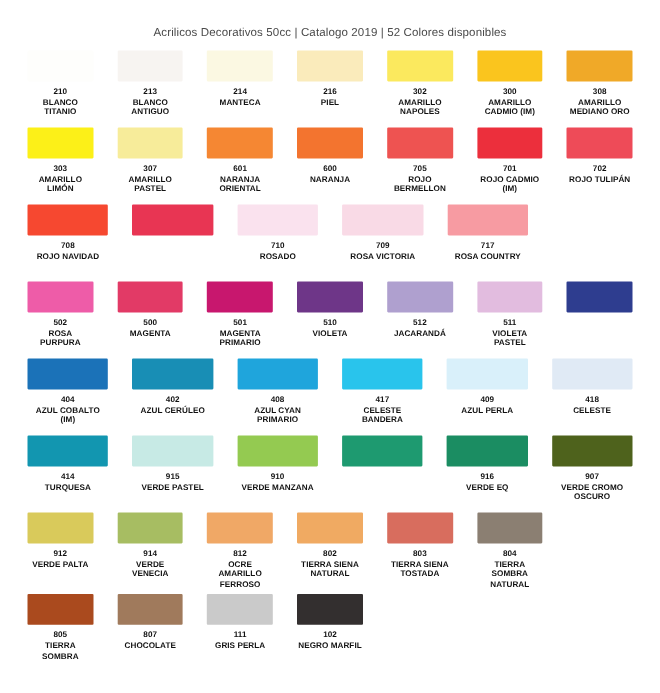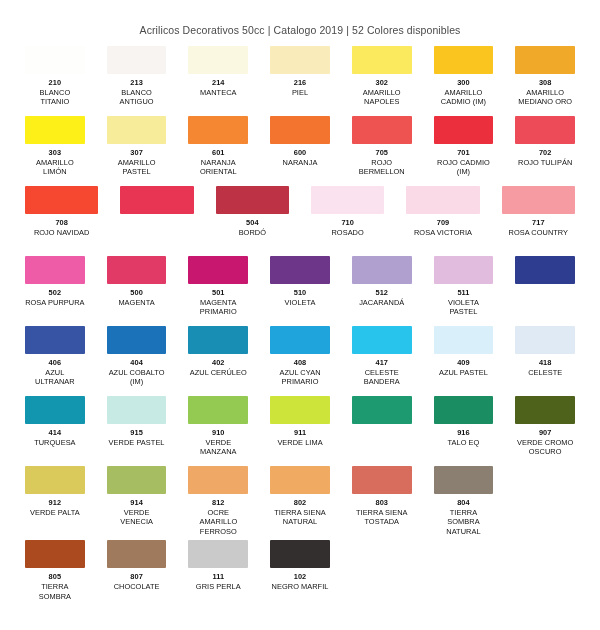--- a/index.html
+++ b/index.html
@@ -65,24 +65,24 @@
     padding-top: 4px;
     letter-spacing: 0.05px;
     min-height: 36px;
   }
   .code {
     display: block;
     font-weight: bold;
   }
   .cname {
     display: block;
-    font-weight: normal;
+    font-weight: bold;
   }
   .cell.empty .caption { visibility: hidden; }
-  .row-7 { margin-bottom: 4px; }
+  .row-7 { margin-bottom: 4px; justify-content: flex-end; }
 </style>
 </head>
 <body>
 
 <div id="catalog">
 
   <div class="header">Acrilicos Decorativos 50cc  |  Catalogo 2019  |  52 Colores disponibles</div>
 
   <div class="grid">
 
@@ -195,27 +195,20 @@
         <div class="swatch" style="background: rgb(246, 72, 48);"></div>
         <div class="caption">
           <span class="code">708</span>
           <span class="cname">ROJO NAVIDAD</span>
         </div>
       </div>
       <div class="cell">
         <div class="swatch" style="background: rgb(232, 53, 83);"></div>
       </div>
       <div class="cell">
-        <div class="swatch" style="background: rgb(190, 50, 69);"></div>
-        <div class="caption">
-          <span class="code">504</span>
-          <span class="cname">BORDÓ</span>
-        </div>
-      </div>
-      <div class="cell">
         <div class="swatch" style="background: rgb(250, 226, 238);"></div>
         <div class="caption">
           <span class="code">710</span>
           <span class="cname">ROSADO</span>
         </div>
       </div>
       <div class="cell">
         <div class="swatch" style="background: rgb(249, 218, 230);"></div>
         <div class="caption">
           <span class="code">709</span>
@@ -274,27 +267,20 @@
           <span class="cname">VIOLETA PASTEL</span>
         </div>
       </div>
       <div class="cell">
         <div class="swatch" style="background: rgb(46, 61, 143);"></div>
       </div>
     </div>
 
     <div class="row row-4">
       <div class="cell">
-        <div class="swatch" style="background: rgb(55, 83, 164);"></div>
-        <div class="caption">
-          <span class="code">406</span>
-          <span class="cname">AZUL ULTRANAR</span>
-        </div>
-      </div>
-      <div class="cell">
         <div class="swatch" style="background: rgb(27, 114, 184);"></div>
         <div class="caption">
           <span class="code">404</span>
           <span class="cname">AZUL COBALTO (IM)</span>
         </div>
       </div>
       <div class="cell">
         <div class="swatch" style="background: rgb(24, 142, 181);"></div>
         <div class="caption">
           <span class="code">402</span>
@@ -312,21 +298,21 @@
         <div class="swatch" style="background: rgb(41, 196, 236);"></div>
         <div class="caption">
           <span class="code">417</span>
           <span class="cname">CELESTE BANDERA</span>
         </div>
       </div>
       <div class="cell">
         <div class="swatch" style="background: rgb(217, 240, 250);"></div>
         <div class="caption">
           <span class="code">409</span>
-          <span class="cname">AZUL PASTEL</span>
+          <span class="cname">AZUL PERLA</span>
         </div>
       </div>
       <div class="cell">
         <div class="swatch" style="background: rgb(224, 234, 245);"></div>
         <div class="caption">
           <span class="code">418</span>
           <span class="cname">CELESTE</span>
         </div>
       </div>
     </div>
@@ -347,34 +333,27 @@
         </div>
       </div>
       <div class="cell">
         <div class="swatch" style="background: rgb(148, 202, 81);"></div>
         <div class="caption">
           <span class="code">910</span>
           <span class="cname">VERDE MANZANA</span>
         </div>
       </div>
       <div class="cell">
-        <div class="swatch" style="background: rgb(205, 229, 58);"></div>
-        <div class="caption">
-          <span class="code">911</span>
-          <span class="cname">VERDE LIMA</span>
-        </div>
-      </div>
-      <div class="cell">
         <div class="swatch" style="background: rgb(30, 154, 112);"></div>
       </div>
       <div class="cell">
         <div class="swatch" style="background: rgb(27, 141, 98);"></div>
         <div class="caption">
           <span class="code">916</span>
-          <span class="cname">TALO EQ</span>
+          <span class="cname">VERDE EQ</span>
         </div>
       </div>
       <div class="cell">
         <div class="swatch" style="background: rgb(78, 98, 28);"></div>
         <div class="caption">
           <span class="code">907</span>
           <span class="cname">VERDE CROMO OSCURO</span>
         </div>
       </div>
     </div>

